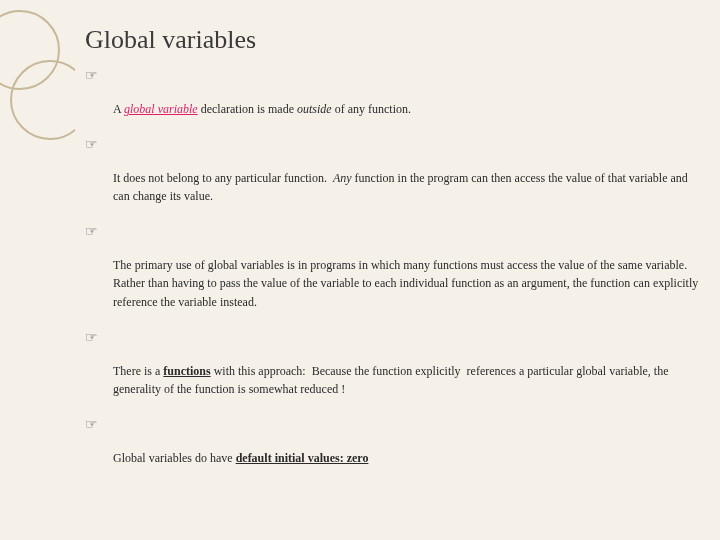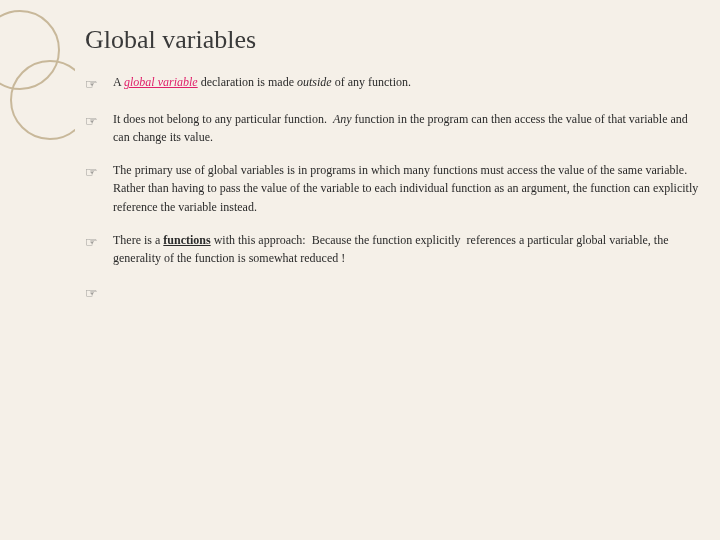--- a/index.html
+++ b/index.html
@@ -51,21 +51,21 @@
       left: 85px;
       top: 25px;
       right: 20px;
       bottom: 20px;
     }
 
     .page-title {
       font-size: 26px;
       font-weight: normal;
       color: #3a3a3a;
-      margin-bottom: 18px;
+      margin-bottom: 9px;
       font-family: Georgia, serif;
     }
 
     .bullet-list {
       list-style: none;
       padding: 0;
     }
 
     .bullet-item {
       display: flex;
@@ -80,20 +80,21 @@
       flex-shrink: 0;
       width: 22px;
       margin-right: 6px;
       margin-top: 1px;
       color: #5a5a5a;
       font-size: 14px;
     }
 
     .bullet-text {
       flex: 1;
+      margin-top: 36px;
     }
 
     .global-variable {
       color: #e0206a;
       font-style: italic;
       text-decoration: underline;
     }
 
     .italic-text {
       font-style: italic;
@@ -146,16 +147,19 @@
 
     <li class="bullet-item">
       <span class="bullet-icon">☞</span>
       <span class="bullet-text">
         There is a <span class="drawback">functions</span> with this approach:&nbsp; Because the function explicitly&nbsp; references a particular global variable, the generality of the function is somewhat reduced !
       </span>
     </li>
 
     <li class="bullet-item">
       <span class="bullet-icon">☞</span>
+      <span class="bullet-text">
+        Global variables do have <span class="default-values">default initial values: zero</span>
+      </span>
     </li>
 
   </ul>
 </div>
 
 </body></html>

